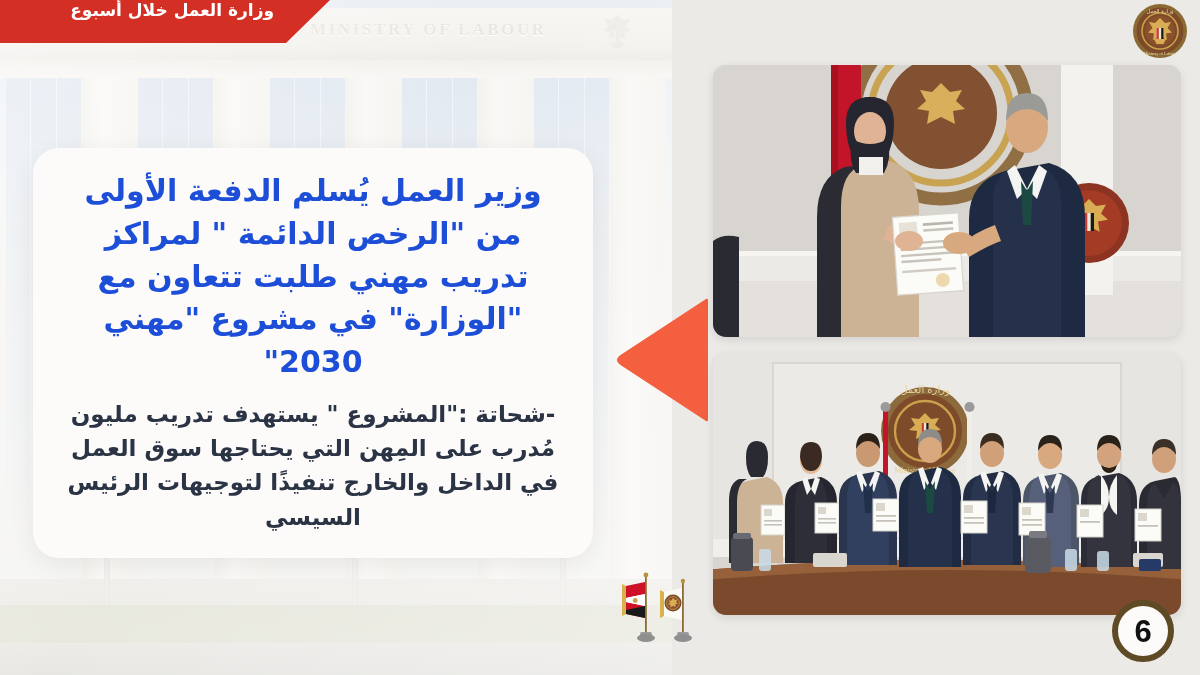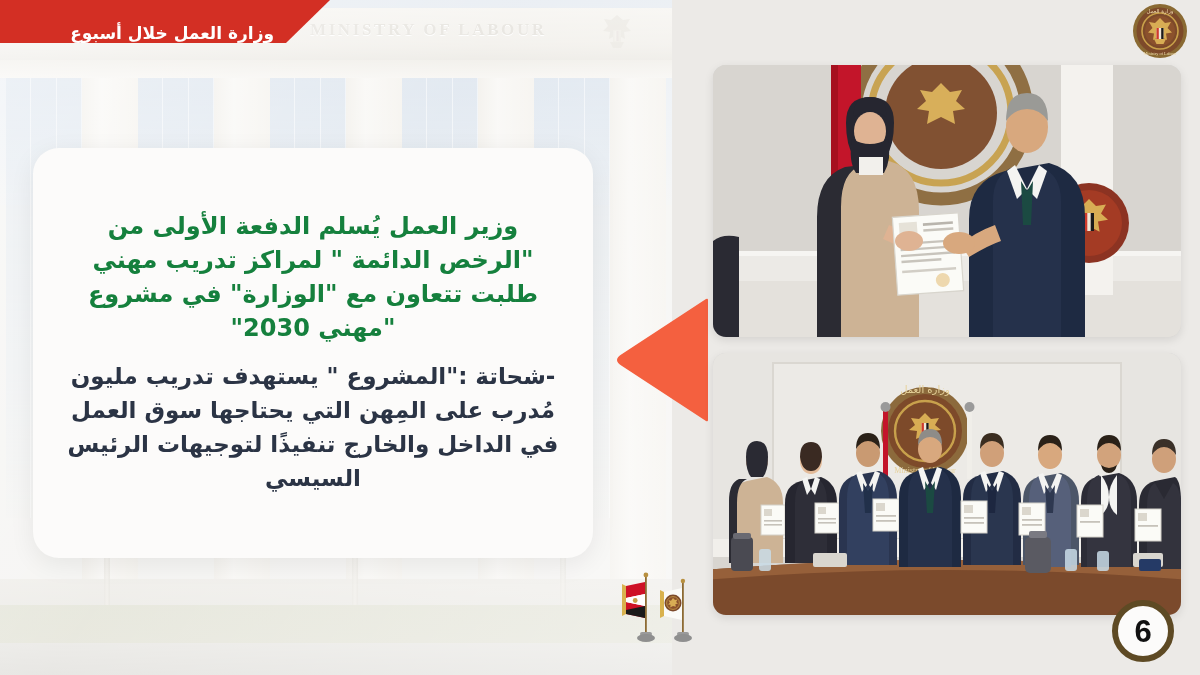--- a/index.html
+++ b/index.html
@@ -50,40 +50,40 @@
 
   .bg-wash { position:absolute; left:0; top:0; width:680px; height:675px;
             background:linear-gradient(125deg,rgba(255,255,255,.72) 0%,rgba(255,255,255,.55) 45%,rgba(255,255,255,.68) 100%); }
 
   
   .right-panel { position:absolute; left:672px; top:0; width:528px; height:675px;
                  background:#eceae7; }
 
   
   .ribbon { position:absolute; left:0; top:0; height:43px; width:330px;
-            background:#d32f24; display:flex; align-items:flex-end; justify-content:flex-end;
+            background:#d32f24; display:flex; align-items:flex-start; justify-content:flex-end;
             padding-right:56px; z-index:30;
             clip-path:polygon(0 0,330px 0,286px 100%,0 100%); }
   .ribbon-text { color:#fff; font-size:17px; font-weight:700; direction:rtl;
                  white-space:nowrap; letter-spacing:.2px; }
 
   
   .logo { position:absolute; right:12px; top:3px; width:56px; height:56px; z-index:40; }
 
   
   .wedge { position:absolute; left:612px; top:298px; width:96px; height:124px; z-index:5; }
 
   
   .card { position:absolute; left:33px; top:148px; width:560px; height:410px;
           background:#fcfbfa; border-radius:26px; z-index:20;
           box-shadow:0 6px 26px rgba(0,0,0,.07);
           display:flex; flex-direction:column; justify-content:center;
           padding:16px 26px 18px; direction:rtl; text-align:center; }
 
-  .headline { color:#15803d; font-size:24px; font-weight:700; line-height:1.42;
+  .headline { color:#1d4ed8; font-size:30px; font-weight:700; line-height:1.42;
               letter-spacing:0; margin-bottom:14px; }
   .subline  { color:#2b3445; font-size:23px; font-weight:700; line-height:1.48; }
 
   
   .flags { position:absolute; left:616px; top:572px; width:92px; height:86px; z-index:22; }
 
   
   .photo { position:absolute; border-radius:13px; overflow:hidden; z-index:25;
            box-shadow:0 3px 10px rgba(0,0,0,.10); background:#cfcfcf; }
   .photo-top { left:713px; top:65px; width:468px; height:272px; }

